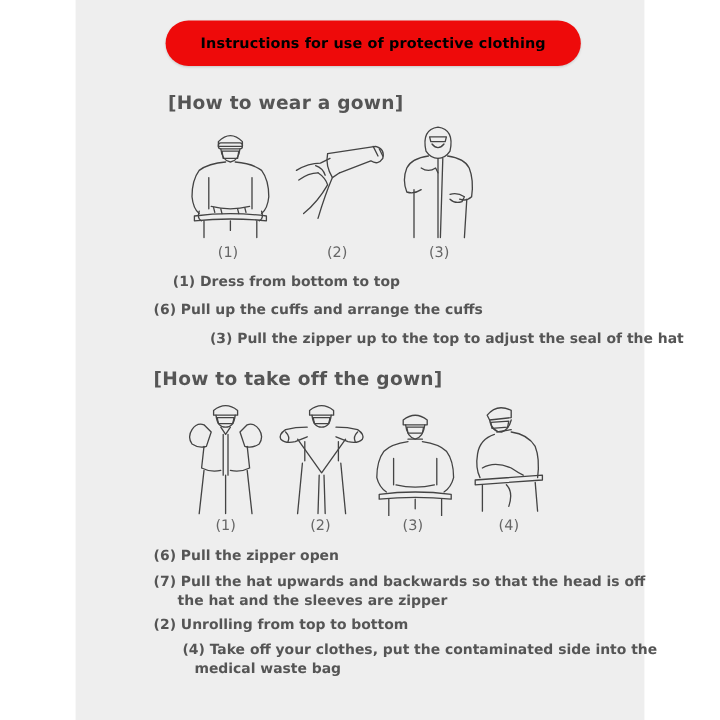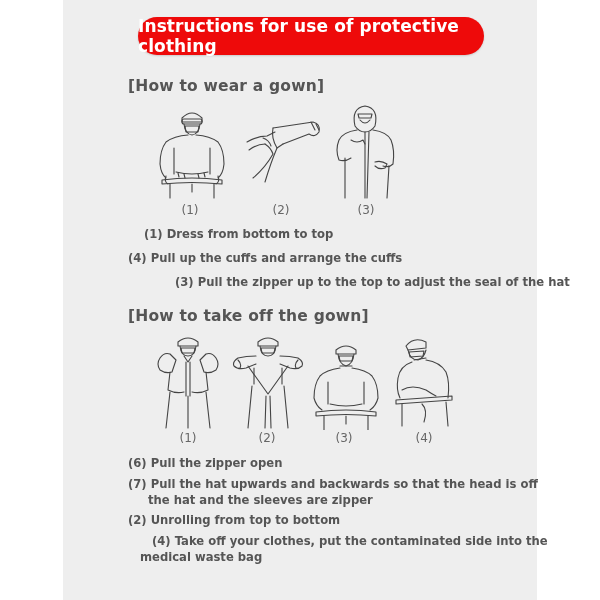--- a/index.html
+++ b/index.html
@@ -5,23 +5,23 @@
   html, body { margin: 0; padding: 0; }
   body {
     width: 600px; height: 600px; background: #ffffff; position: relative; overflow: hidden;
     font-family: "DejaVu Sans", sans-serif;
   }
   .panel {
     position: absolute; left: 63px; top: 0; width: 474px; height: 600px; background: #eeeeee;
   }
   .title-pill {
     position: absolute; left: 138px; top: 17px; width: 346px; height: 38px;
-    background: #ee0a0a; border-radius: 19px; color: #ffffff;
+    background: #ee0a0a; border-radius: 19px; color: #000000;
     display: flex; align-items: center; justify-content: center;
-    font-weight: bold; font-size: 17px; letter-spacing: 0.1px;
+    font-weight: bold; font-size: 12px; letter-spacing: 0.1px;
     box-shadow: 0 1px 2px rgba(0,0,0,0.15);
   }
   .section-title {
     position: absolute; left: 128px; color: #555555; font-weight: bold; font-size: 15.5px;
     letter-spacing: 0.2px;
   }
   .steps { position: absolute; left: 128px; color: #555555; font-weight: bold; font-size: 11.6px; }
   .step { position: absolute; white-space: nowrap; line-height: 16px; }
   .fig { position: absolute; }
   .fig svg { display: block; }
@@ -33,21 +33,21 @@
     fill: none; stroke: #444; stroke-width: 1.1; stroke-linecap: round; stroke-linejoin: round;
   }
 </style>
 </head>
 <body>
 
 <div class="panel"></div>
 
 <div class="title-pill">Instructions for use of protective clothing</div>
 
-<div class="section-title" style="top:77px;">[How to wear a gown]</div>
+<div class="section-title" style="top:77px;margin-left:12px;">[How to wear a gown]</div>
 
 <div class="fig" style="left:152px; top:104px;">
   <svg width="80" height="96" viewBox="0 0 80 96">
     <path d="M30 14 Q40 4 50 14 L50 18 L30 18 Z"></path>
     <rect x="30" y="15" width="20" height="5" rx="2"></rect>
     <path d="M32 20 Q33 30 40 31 Q47 30 48 20"></path>
     <path d="M33 22 L47 22 L46 28 L34 28 Z"></path>
     <path d="M36 31 Q22 32 14 38 Q8 46 8 60 Q9 70 14 74"></path>
     <path d="M44 31 Q58 32 66 38 Q72 46 72 60 Q71 70 66 74"></path>
     <path d="M22 44 L22 70 M58 44 L58 70"></path>
@@ -85,21 +85,21 @@
     <path d="M32 28 L32 94"></path>
     <path d="M36 28 L34 94"></path>
     <path d="M42 58 Q48 56 54 60 L52 64 Q46 66 42 62"></path>
     <path d="M12 54 L12 94 M56 62 L54 94"></path>
   </svg>
 </div>
 <div class="fig-label" style="left:346px; top:203px;">(3)</div>
 
 <div class="steps">
   <div class="step" style="top:226px;margin-left:16px;">(1) Dress from bottom to top</div>
-  <div class="step" style="top:250px;">(4) Pull up the cuffs and arrange the cuffs</div>
+  <div class="step" style="top:250px;">(6) Pull up the cuffs and arrange the cuffs</div>
   <div class="step" style="top:274px;margin-left:47px;">(3) Pull the zipper up to the top to adjust the seal of the hat</div>
 </div>
 
 <div class="section-title" style="top:307px;">[How to take off the gown]</div>
 
 <div class="fig" style="left:150px; top:334px;">
   <svg width="76" height="96" viewBox="0 0 76 96">
     <path d="M28 8 Q38 0 48 8 L48 12 L28 12 Z"></path>
     <path d="M30 12 Q31 22 38 22 Q45 22 46 12"></path>
     <path d="M31 14 L45 14 L44 19 L32 19 Z"></path>
@@ -158,14 +158,14 @@
   </svg>
 </div>
 <div class="fig-label" style="left:404px; top:431px;">(4)</div>
 
 <div class="steps">
   <div class="step" style="top:455px;">(6) Pull the zipper open</div>
   <div class="step" style="top:476px;">(7) Pull the hat upwards and backwards so that the head is off</div>
   <div class="step" style="top:492px; left:20px;">the hat and the sleeves are zipper</div>
   <div class="step" style="top:512px;">(2) Unrolling from top to bottom</div>
   <div class="step" style="top:533px;margin-left:24px;">(4) Take off your clothes, put the contaminated side into the</div>
-  <div class="step" style="top:549px; left:12px;">medical waste bag</div>
+  <div class="step" style="top:549px; left:34px;">medical waste bag</div>
 </div>
 
 </body></html>

